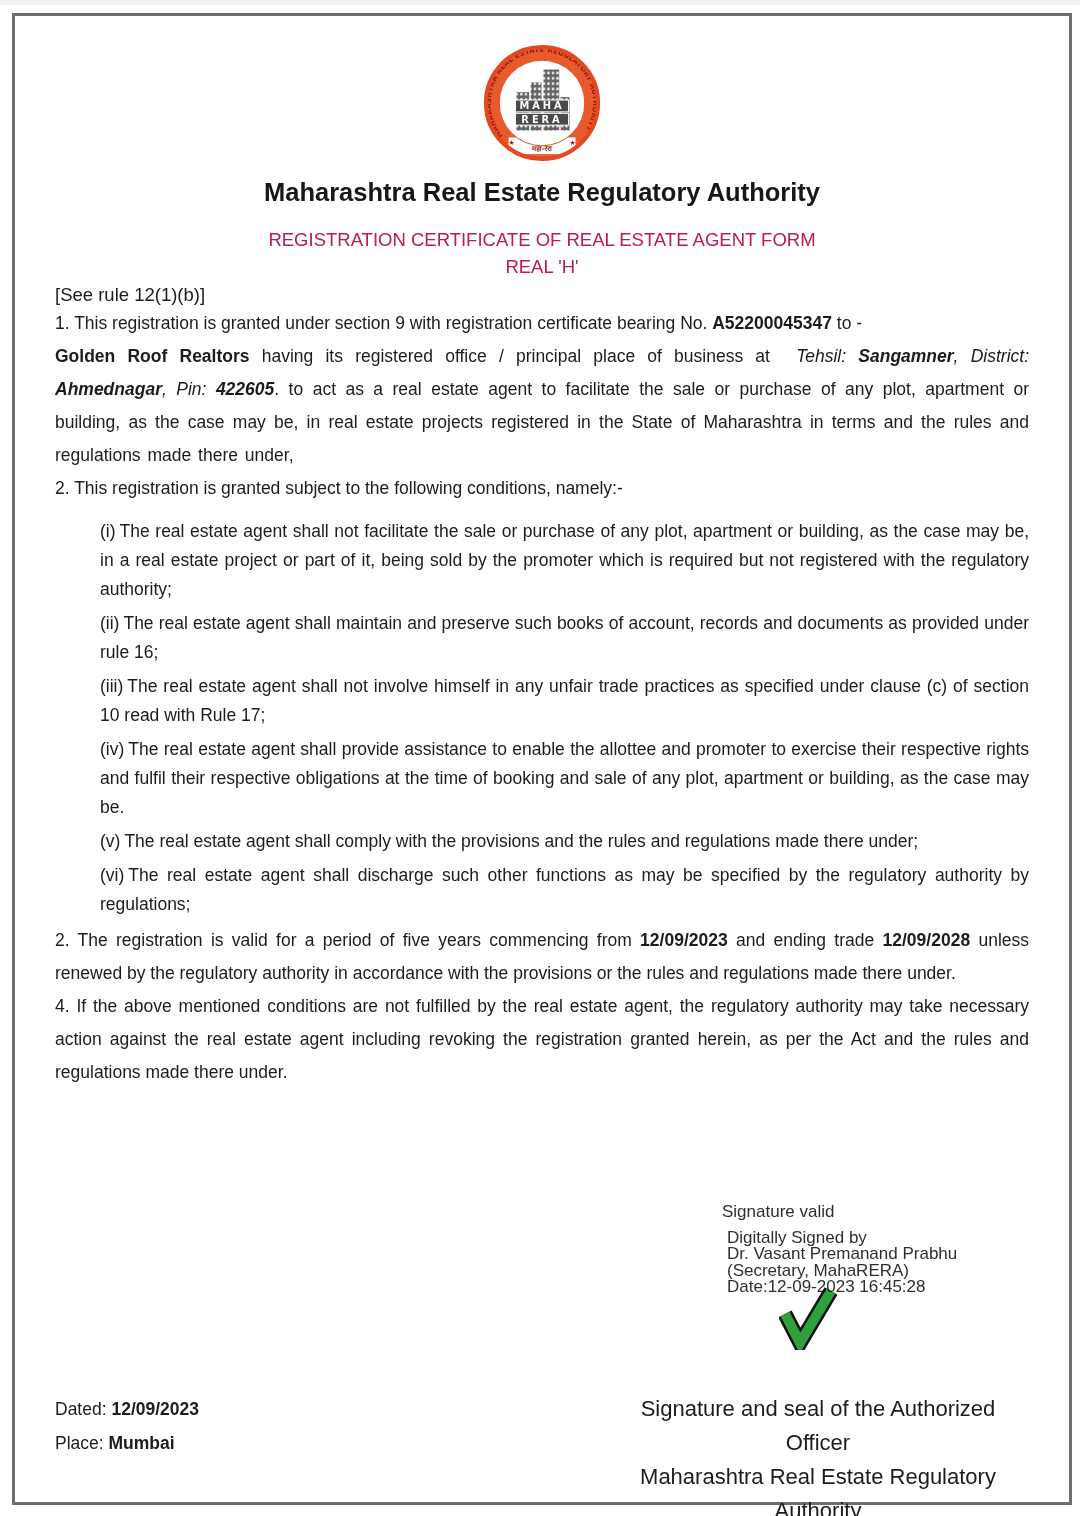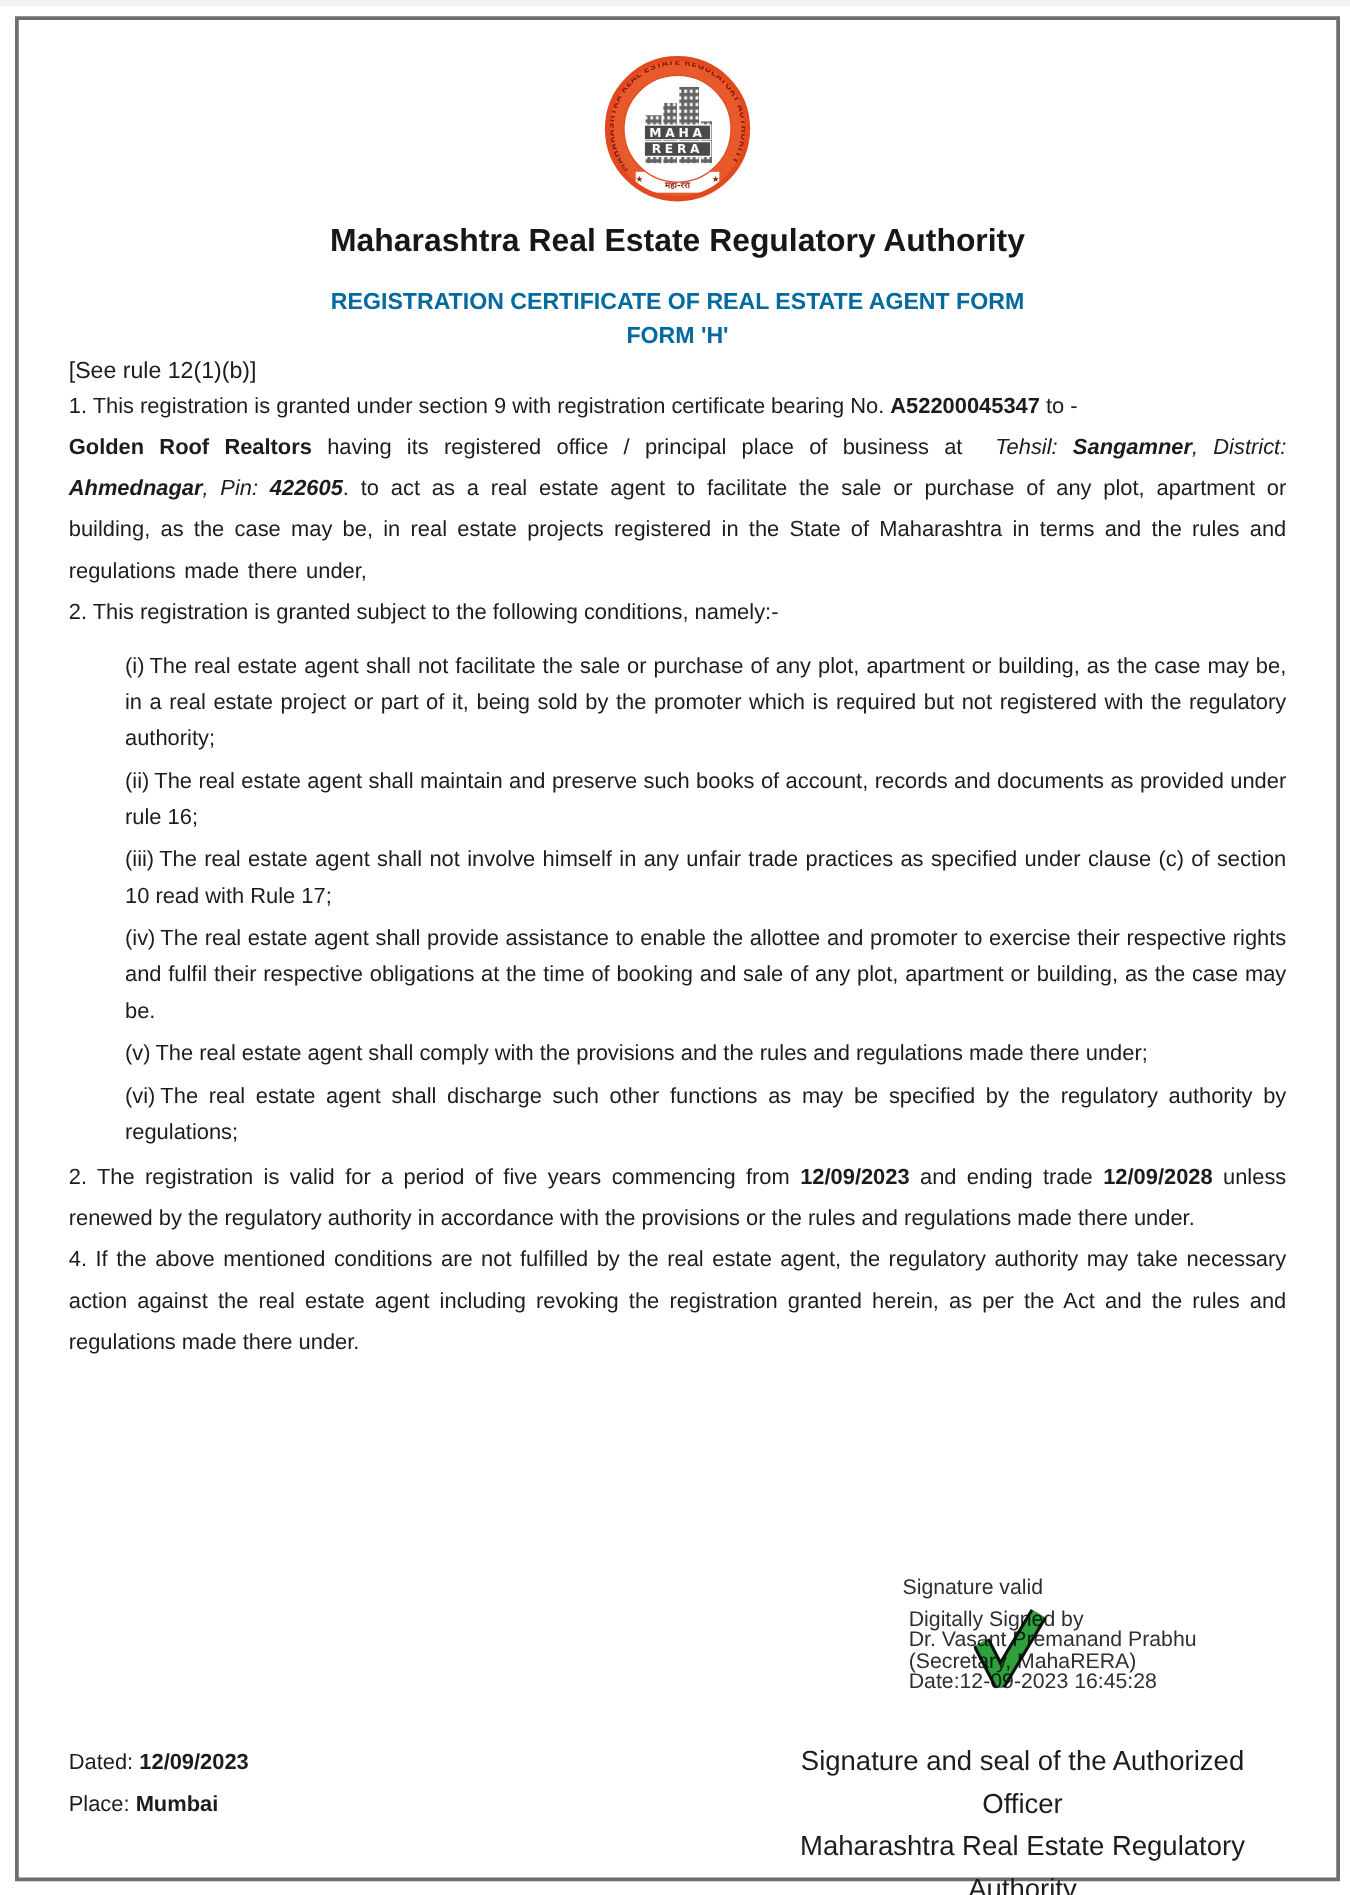--- a/index.html
+++ b/index.html
@@ -13,37 +13,37 @@
   }
   .top-strip{position:absolute;top:0;left:0;width:1080px;height:5px;background:#f1f1f1;}
   .border-box{
     position:absolute;left:12px;top:13px;width:1060px;height:1492px;
     border:3px solid #6e6e6e;box-sizing:border-box;
   }
   .content{position:absolute;left:15px;top:16px;width:1054px;padding:0 40px;box-sizing:border-box;}
   .logo-wrap{margin-top:28px;text-align:center;}
   .logo-wrap svg{display:inline-block;}
   .title{margin-top:10px;text-align:center;font-size:25.5px;line-height:32px;font-weight:bold;color:#171717;}
-  .subtitle{margin-top:18px;text-align:center;font-size:18.5px;line-height:27px;font-weight:bold;color:#0369a1;}
+  .subtitle{margin-top:18px;text-align:center;font-size:18.5px;line-height:27px;font-weight:normal;color:#be185d;}
   .rule-ref{margin-top:2px;text-align:left;font-size:18.5px;line-height:25px;font-weight:normal;}
   p.body{font-size:17.5px;line-height:33px;text-align:justify;margin:0;}
   .para1{margin-top:48px;}
   .para2{margin-top:11px;word-spacing:2px;}
   .intro2{margin-top:4px;}
   .conds{margin-top:12px;}
   .cond{font-size:17.5px;line-height:29px;text-align:justify;margin:0 0 5px 45px;}
   .cond .lbl{margin-right:4px;}
   .para3{margin-top:12px;}
   .para4{margin-top:6px;}
   .b{font-weight:bold;}
   .i{font-style:italic;}
   .bi{font-weight:bold;font-style:italic;}
   .gap-before{margin-left:14px;}
   .sig-block{
-    position:absolute;left:722px;top:1262px;z-index:2;
+    position:absolute;left:722px;top:1204px;z-index:2;
     font-size:17px;line-height:16.5px;color:#2f2f2f;white-space:nowrap;
   }
   .sig-block .line0{margin-bottom:9px;}
   .sig-block .line{margin-left:5px;}
   .sig-check{position:absolute;left:779px;top:1284px;z-index:3;mix-blend-mode:multiply;}
   .footer-left{position:absolute;left:55px;top:1392px;font-size:17.5px;line-height:34px;}
   .footer-right{position:absolute;left:618px;top:1392px;width:400px;text-align:center;font-size:22px;line-height:34px;}
 </style>
 </head>
 <body>
@@ -94,21 +94,21 @@
         <rect x="33" y="57" width="54" height="12" fill="#4a4a4a" stroke="#ffffff" stroke-width="1"></rect>
         <rect x="33" y="70.5" width="54" height="12" fill="#4a4a4a" stroke="#ffffff" stroke-width="1"></rect>
         <text x="60" y="66.5" font-family="DejaVu Sans, sans-serif" font-size="10" font-weight="bold" fill="#ffffff" text-anchor="middle" letter-spacing="3">MAHA</text>
         <text x="60" y="80" font-family="DejaVu Sans, sans-serif" font-size="10" font-weight="bold" fill="#ffffff" text-anchor="middle" letter-spacing="3">RERA</text>
       </svg>
     </div>
 
     <div class="title">Maharashtra Real Estate Regulatory Authority</div>
     <div class="subtitle">
       <div>REGISTRATION CERTIFICATE OF REAL ESTATE AGENT FORM</div>
-      <div>FORM 'H'</div>
+      <div>REAL 'H'</div>
     </div>
     <div class="rule-ref">[See rule 12(1)(b)]</div>
 
     <p class="body para1"><span>1. This registration is granted under section 9 with registration certificate bearing No. </span><span class="b">A52200045347</span><span> to -</span></p>
 
     <p class="body para2"><span class="b">Golden Roof Realtors</span><span> having its registered office / principal place of business at </span><span class="i gap-before">Tehsil: </span><span class="bi">Sangamner</span><span class="i">, District: </span><span class="bi">Ahmednagar</span><span class="i">, Pin: </span><span class="bi">422605</span><span>. to act as a real estate agent to facilitate the sale or purchase of any plot, apartment or building, as the case may be, in real estate projects registered in the State of Maharashtra in terms and the rules and regulations made there under,</span></p>
 
     <p class="body intro2">2. This registration is granted subject to the following conditions, namely:-</p>
 
     <div class="conds">

